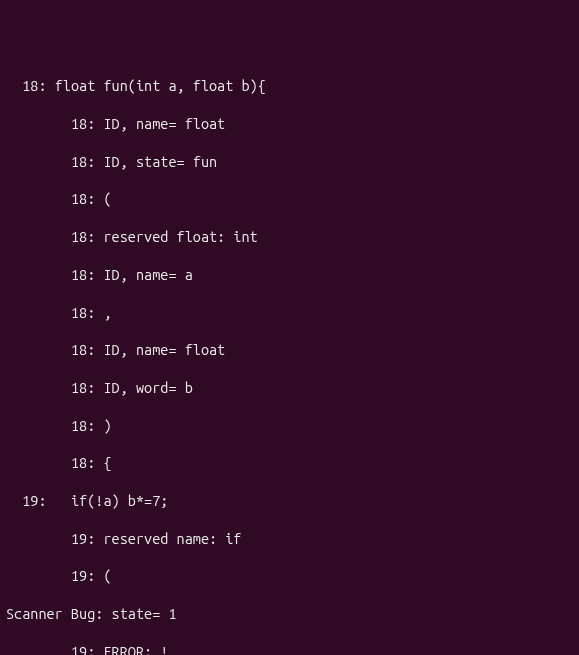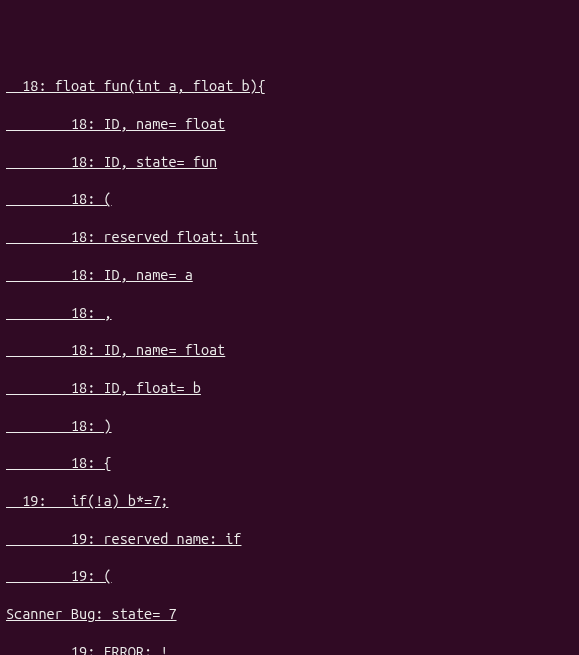--- a/index.html
+++ b/index.html
@@ -9,43 +9,42 @@
       font-family: "Ubuntu Mono", "DejaVu Sans Mono", Consolas, monospace;
       font-size: 14.5px;
       line-height: 1.3;
       color: #eeeeec;
       width: 579px;
       box-sizing: border-box;
       white-space: pre;
     }
     .row {
       display: block;
-      text-decoration: underline;
     }
   </style>
 </head>
 <body>
 
 
 
 <div class="row">  18: float fun(int a, float b){</div>
 <div class="row">        18: ID, name= float</div>
 <div class="row">        18: ID, state= fun</div>
 <div class="row">        18: (</div>
 <div class="row">        18: reserved float: int</div>
 <div class="row">        18: ID, name= a</div>
 <div class="row">        18: ,</div>
 <div class="row">        18: ID, name= float</div>
-<div class="row">        18: ID, float= b</div>
+<div class="row">        18: ID, word= b</div>
 <div class="row">        18: )</div>
 <div class="row">        18: {</div>
 <div class="row">  19:   if(!a) b*=7;</div>
 <div class="row">        19: reserved name: if</div>
 <div class="row">        19: (</div>
-<div class="row">Scanner Bug: state= 7</div>
+<div class="row">Scanner Bug: state= 1</div>
 <div class="row">        19: ERROR: !</div>
 
 
 
 
 
 
 
 
 

